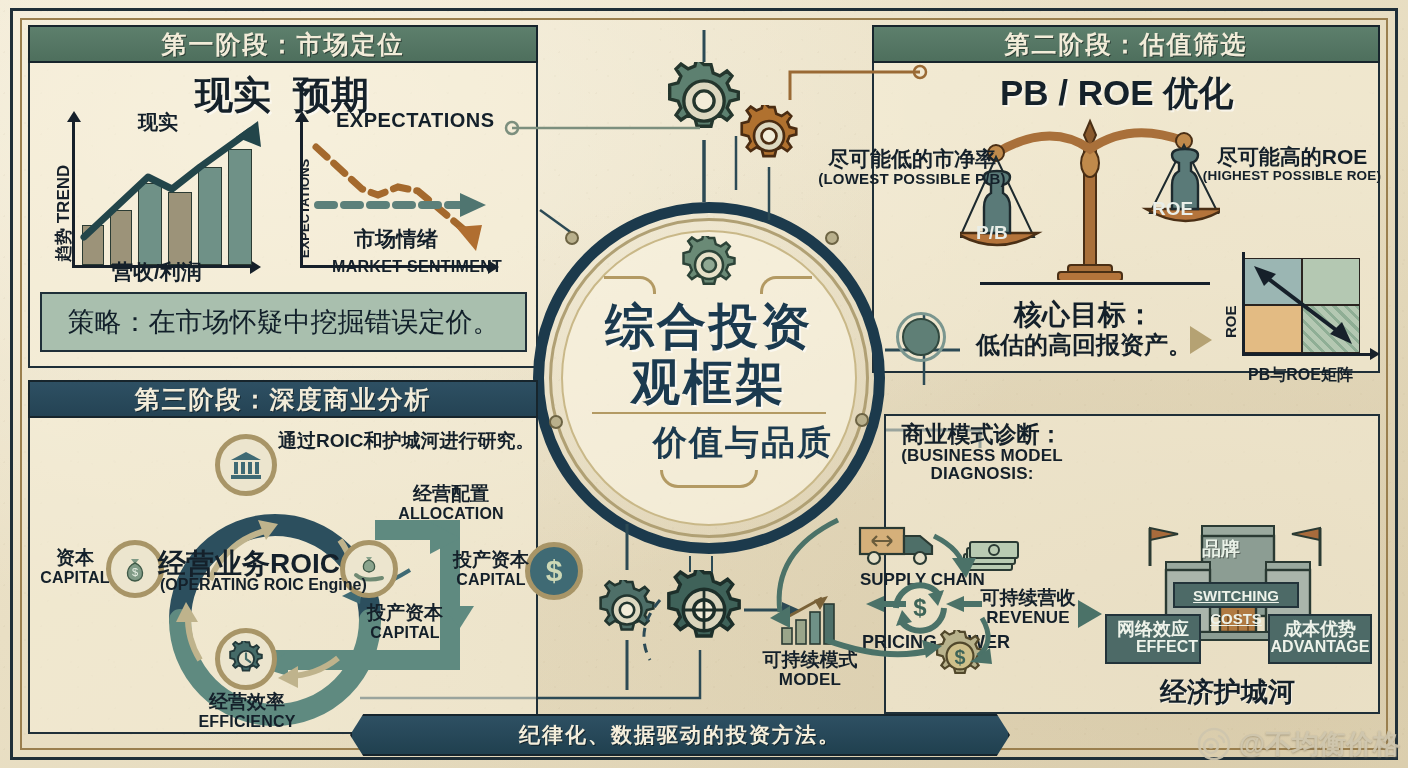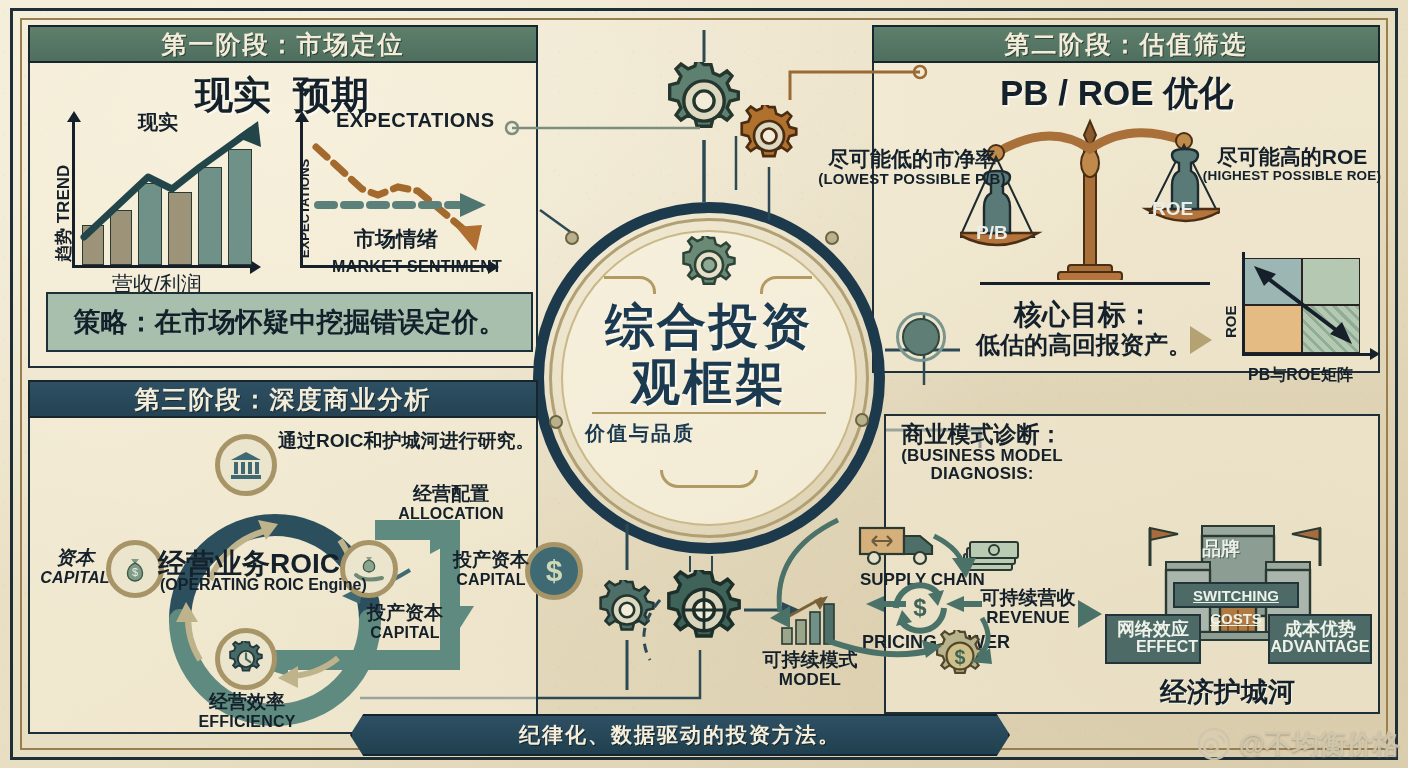--- a/index.html
+++ b/index.html
@@ -33,21 +33,21 @@
   .panel-hdr{position:absolute;display:flex;align-items:center;justify-content:center;
     color:#f2ecd9;font-weight:bold;letter-spacing:2px;text-shadow:1px 1px 0 rgba(0,0,0,.45);
     border:2.5px solid #17252c;}
   .hdr-green{background:linear-gradient(180deg,#5d7f6c,#4e6f5d);}
   .hdr-navy{background:linear-gradient(180deg,#2e5063,#244354);}
 
   h2.big{font-weight:bold;color:#15212a;text-shadow:2px 2px 0 rgba(255,255,255,.55);}
 
   .strategy-bar{position:absolute;background:#a9bfae;border:2.5px solid #1f2f38;
     display:flex;align-items:center;justify-content:center;
-    font-weight:bold;color:#12202a;margin-left:6px;}
+    font-weight:normal;color:#12202a;}
 
   .chart-axis{position:absolute;background:#16202a;}
   .bar{position:absolute;border:1.6px solid #2b3b33;}
   .vlabel{position:absolute;transform-origin:left top;white-space:nowrap;font-weight:bold;color:#16202a;}
 
   .ctr-ring{position:absolute;border-radius:50%;}
 
   .node-dot{position:absolute;border-radius:50%;background:#5f7f76;border:2px solid #31483f;}
 
   .tag{position:absolute;font-weight:bold;color:#14202a;text-align:center;line-height:1.08;}
@@ -92,21 +92,21 @@
     <div class="bar" style="left:108px;top:77px;width:24px;height:73px;background:#9c9379;"></div>
     <div class="bar" style="left:138px;top:52px;width:24px;height:98px;background:#6f9187;"></div>
     <div class="bar" style="left:168px;top:34px;width:24px;height:116px;background:#6f9187;"></div>
     <svg style="position:absolute;left:0;top:0;" width="210" height="165" viewBox="0 0 210 165">
       <polyline points="24,122 88,62 112,74 140,52 190,16" fill="none" stroke="#22454a" stroke-width="7" stroke-linejoin="round" stroke-linecap="round"></polyline>
       <polygon points="198,6 201,32 176,22" fill="#22454a"></polygon>
     </svg>
     <div style="position:absolute;left:78px;top:-6px;font-size:20px;font-weight:bold;color:#14202a;">现实</div>
   </div>
   <div class="vlabel" style="left:52px;top:262px;font-size:17px;transform:rotate(-90deg);">趋势 TREND</div>
-  <div style="position:absolute;left:112px;top:270px;font-size:21px;font-weight:normal;color:#14202a;">营收/利润</div>
+  <div style="position:absolute;left:112px;top:258px;font-size:21px;font-weight:bold;color:#14202a;">营收/利润</div>
 
   <div style="position:absolute;left:290px;top:115px;width:220px;height:165px;">
     <div class="chart-axis" style="left:10px;top:5px;width:3px;height:148px;"></div>
     <div style="position:absolute;left:5px;top:-4px;width:0;height:0;border-left:7px solid transparent;border-right:7px solid transparent;border-bottom:11px solid #16202a;"></div>
     <div class="chart-axis" style="left:10px;top:150px;width:190px;height:3px;"></div>
     <div style="position:absolute;left:198px;top:145px;width:0;height:0;border-top:7px solid transparent;border-bottom:7px solid transparent;border-left:11px solid #16202a;"></div>
     <svg style="position:absolute;left:0;top:0;" width="220" height="165" viewBox="0 0 220 165">
       <polyline points="26,32 72,74 88,80 108,72 128,76 178,118" fill="none" stroke="#a4692d" stroke-width="7" stroke-linecap="round" stroke-dasharray="15 9"></polyline>
       <polygon points="186,136 166,112 192,110" fill="#b06e30"></polygon>
       <line x1="28" y1="90" x2="172" y2="90" stroke="#5c807a" stroke-width="8" stroke-dasharray="16 10" stroke-linecap="round"></line>
@@ -192,21 +192,21 @@
     <circle cx="29" cy="29" r="14" fill="#e6e0c8" stroke="#2c4338" stroke-width="2.5"></circle>
     <circle cx="29" cy="29" r="7" fill="#8fa893" stroke="#2c4338" stroke-width="2.5"></circle>
   </svg>
 
   <div style="position:absolute;left:604px;top:276px;width:52px;height:18px;border-top:3px solid #b39a63;border-right:3px solid #b39a63;border-top-right-radius:16px;"></div>
   <div style="position:absolute;left:760px;top:276px;width:52px;height:18px;border-top:3px solid #b39a63;border-left:3px solid #b39a63;border-top-left-radius:16px;"></div>
 
   <div style="position:absolute;left:585px;top:294px;width:248px;text-align:center;font-size:49px;font-weight:bold;color:#1b3a4f;text-shadow:2px 2px 0 rgba(255,255,255,.6);letter-spacing:3px;">综合投资</div>
   <div style="position:absolute;left:585px;top:350px;width:248px;text-align:center;font-size:49px;font-weight:bold;color:#1b3a4f;text-shadow:2px 2px 0 rgba(255,255,255,.6);letter-spacing:3px;">观框架</div>
   <div style="position:absolute;left:592px;top:412px;width:234px;height:2px;background:#b39a63;"></div>
-  <div style="position:absolute;left:585px;top:420px;width:248px;text-align:left;font-size:20px;font-weight:bold;color:#1b3a4f;letter-spacing:2px;">价值与品质</div>
+  <div style="position:absolute;left:585px;top:420px;width:248px;text-align:right;font-size:34px;font-weight:bold;color:#1b3a4f;letter-spacing:2px;">价值与品质</div>
   <div style="position:absolute;left:660px;top:470px;width:98px;height:18px;border-bottom:3px solid #b39a63;border-left:3px solid #b39a63;border-right:3px solid #b39a63;border-bottom-left-radius:18px;border-bottom-right-radius:18px;"></div>
 
   <svg style="position:absolute;left:665px;top:62px;" width="78" height="78" viewBox="0 0 58 58">
     <g fill="#5d8070" stroke="#24362d" stroke-width="2.5">
       <path d="M29 2 l5.2 0 1.6 6.2 5 2.1 5.3-3.6 3.7 3.7 -3.6 5.3 2.1 5 6.2 1.6 0 5.2 -6.2 1.6 -2.1 5 3.6 5.3 -3.7 3.7 -5.3-3.6 -5 2.1 -1.6 6.2 -5.2 0 -5.2 0 -1.6-6.2 -5-2.1 -5.3 3.6 -3.7-3.7 3.6-5.3 -2.1-5 -6.2-1.6 0-5.2 0-5.2 6.2-1.6 2.1-5 -3.6-5.3 3.7-3.7 5.3 3.6 5-2.1 1.6-6.2 Z"></path>
     </g>
     <circle cx="29" cy="29" r="15" fill="#ddd8c0" stroke="#24362d" stroke-width="2.5"></circle>
     <circle cx="29" cy="29" r="7.5" fill="#f2ecd8" stroke="#24362d" stroke-width="2.5"></circle>
   </svg>
   <svg style="position:absolute;left:738px;top:105px;" width="62" height="62" viewBox="0 0 58 58">
@@ -321,21 +321,21 @@
       <path d="M29 20 v9 l7 5" stroke="#456b68" stroke-width="3.5" fill="none" stroke-linecap="round"></path>
     </svg>
   </div>
   <div style="position:absolute;left:525px;top:542px;width:58px;height:58px;border-radius:50%;background:#3f6a74;border:5px solid #a89567;display:flex;align-items:center;justify-content:center;color:#cdd8b6;font-size:30px;font-weight:bold;">
     <span>$</span>
   </div>
 
   <div style="position:absolute;left:158px;top:545px;font-size:28px;font-weight:bold;color:#14202a;">经营业务ROIC</div>
   <div style="position:absolute;left:160px;top:576px;font-size:16px;font-weight:bold;color:#14202a;">(OPERATING ROIC Engine)</div>
 
-  <div class="tag" style="left:36px;top:548px;width:78px;font-style:italic;">
+  <div class="tag" style="left:36px;top:548px;width:78px;">
     <div style="font-size:19px;">资本</div>
     <div class="en" style="font-size:16px;">CAPITAL</div>
   </div>
   <div class="tag" style="left:395px;top:484px;width:112px;">
     <div style="font-size:19px;">经营配置</div>
     <div class="en" style="font-size:16px;">ALLOCATION</div>
   </div>
   <div class="tag" style="left:440px;top:550px;width:102px;">
     <div style="font-size:19px;">投产资本</div>
     <div class="en" style="font-size:16px;">CAPITAL</div>

